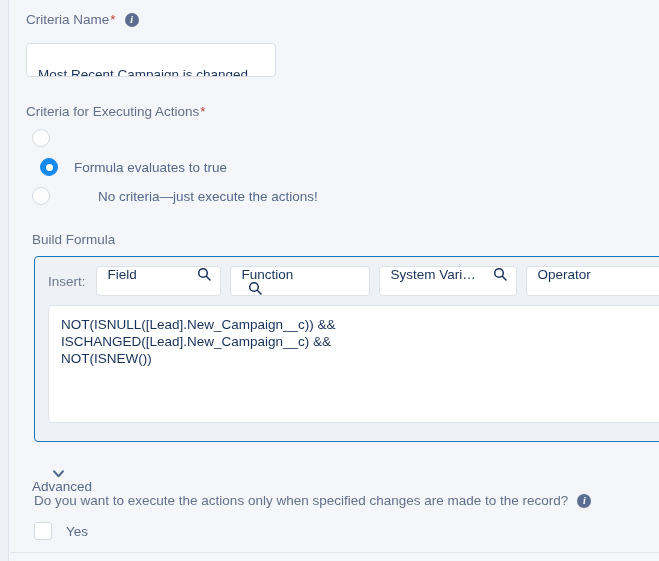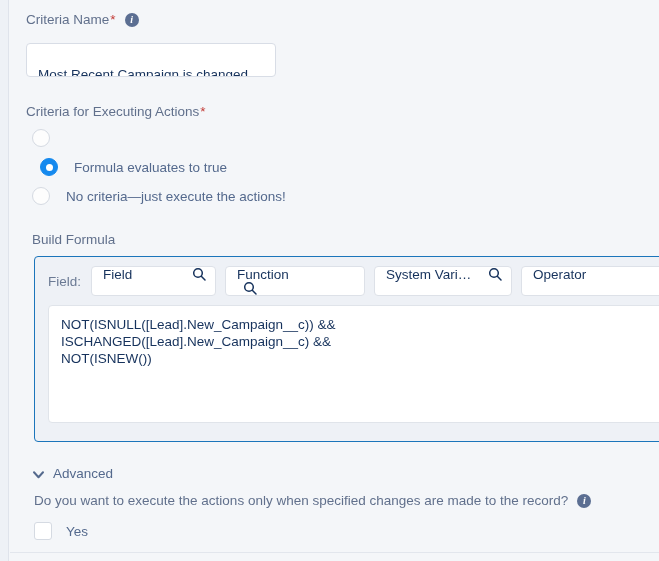--- a/index.html
+++ b/index.html
@@ -111,21 +111,21 @@
   }
   .radio-row {
     position: absolute;
     left: 22px;
     display: flex;
     align-items: center;
     height: 20px;
   }
   .radio-row.r1 { top: 128px; }
   .radio-row.r2 { top: 157px; padding-left: 8px; }
-  .radio-row.r3 { top: 186px; }
+  .radio-row.r3 { top: 186px; gap: 32px; }
 
   .radio-mark {
     width: 18px; height: 18px;
     border-radius: 50%;
     box-sizing: border-box;
     background: #fdfdfd;
     border: 1px solid #d5dae2;
     flex: none;
   }
   .radio-mark.checked {
@@ -229,20 +229,21 @@
     white-space: pre;
     overflow: hidden;
   }
 
   
   .advanced-row {
     position: absolute;
     left: 22px; top: 466px;
     display: flex;
     align-items: center;
+    flex-direction: column;
   }
   .chevron {
     width: 13px; height: 13px;
     margin-right: 8px;
     flex: none;
     display: inline-block;
   }
   .advanced-text {
     font-size: 13.5px;
     color: #54698d;
@@ -313,21 +314,21 @@
       <span class="radio-label">No criteria—just execute the actions!</span>
     </div>
 
     <div class="field-label build-formula-label">
       <span>Build Formula</span>
     </div>
 
     <div class="formula-card">
 
       <div class="insert-bar">
-        <span class="insert-label">Field:</span>
+        <span class="insert-label">Insert:</span>
 
         <div class="picker field">
           <span class="picker-text">Field</span>
           <span class="search-icon">
             <svg width="14" height="14" viewBox="0 0 14 14" aria-hidden="true">
               <circle cx="6" cy="6" r="4.3" fill="none" stroke="#16325c" stroke-width="1.5"></circle>
               <line x1="9.3" y1="9.3" x2="13" y2="13" stroke="#16325c" stroke-width="1.5" stroke-linecap="round"></line>
             </svg>
           </span>
         </div>

